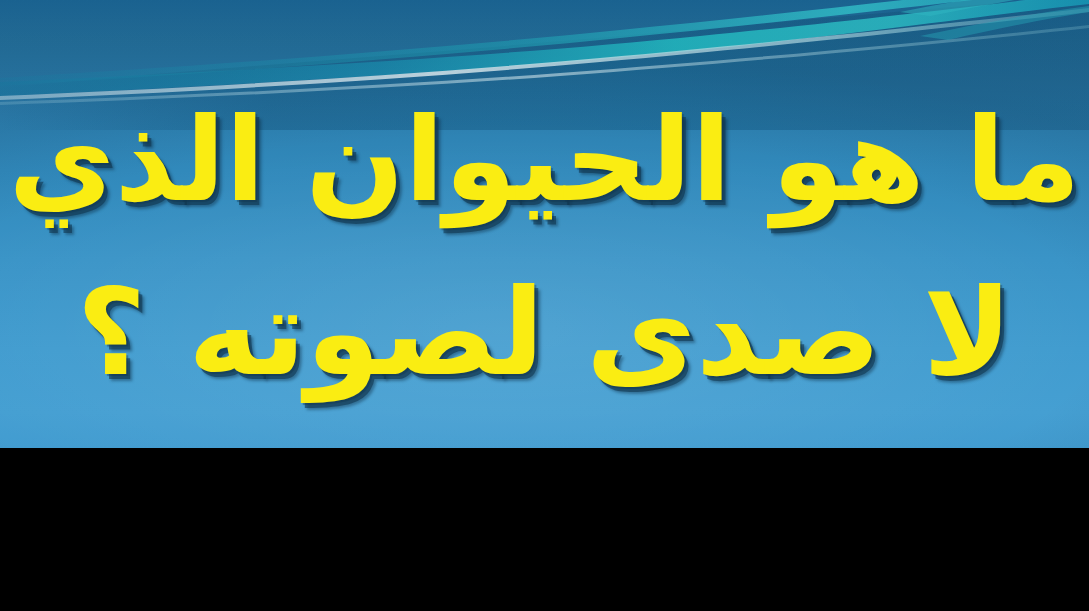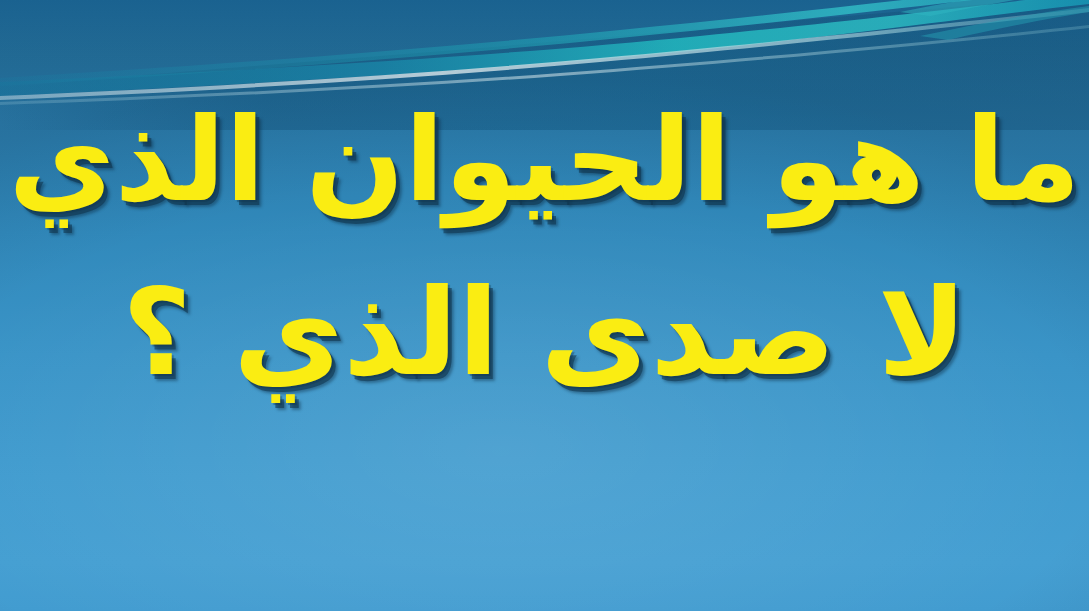--- a/index.html
+++ b/index.html
@@ -9,21 +9,21 @@
     background: #000;
   }
   body {
     font-family: "DejaVu Sans", sans-serif;
   }
 
   
   .slide {
     position: relative;
     width: 1089px;
-    height: 611px;
+    height: 448px;
     overflow: hidden;
     
     background: linear-gradient(to bottom,
         #1d6b9b 0%,
         #25739f 9%,
         #2b7cab 20%,
         #3189bb 38%,
         #3a94c7 58%,
         #419ccf 78%,
         #459fd2 92%,
@@ -136,16 +136,16 @@
       <path d="M1089,28 C940,44 770,60 560,76 C370,90 170,99 0,105
                L0,102 C170,96 370,87 560,73 C770,57 940,41 1089,25 Z" fill="url(#gHi2)"></path>
 
       <path d="M1089,-18 C1020,-10 960,0 900,12 L930,16 C990,4 1045,-6 1089,-12 Z" fill="#35c6d2" opacity="0.55"></path>
       <path d="M1089,6 C1030,14 975,24 920,36 L948,40 C1000,28 1050,18 1089,12 Z" fill="#2bb6c8" opacity="0.45"></path>
     </svg>
   </div>
 
   <div class="text-block">
     <span class="riddle-line line-1">ما هو الحيوان الذي</span>
-    <span class="riddle-line line-2">لا صدى الذي ؟</span>
+    <span class="riddle-line line-2">لا صدى لصوته ؟</span>
   </div>
 
 </div>
 
 </body></html>

